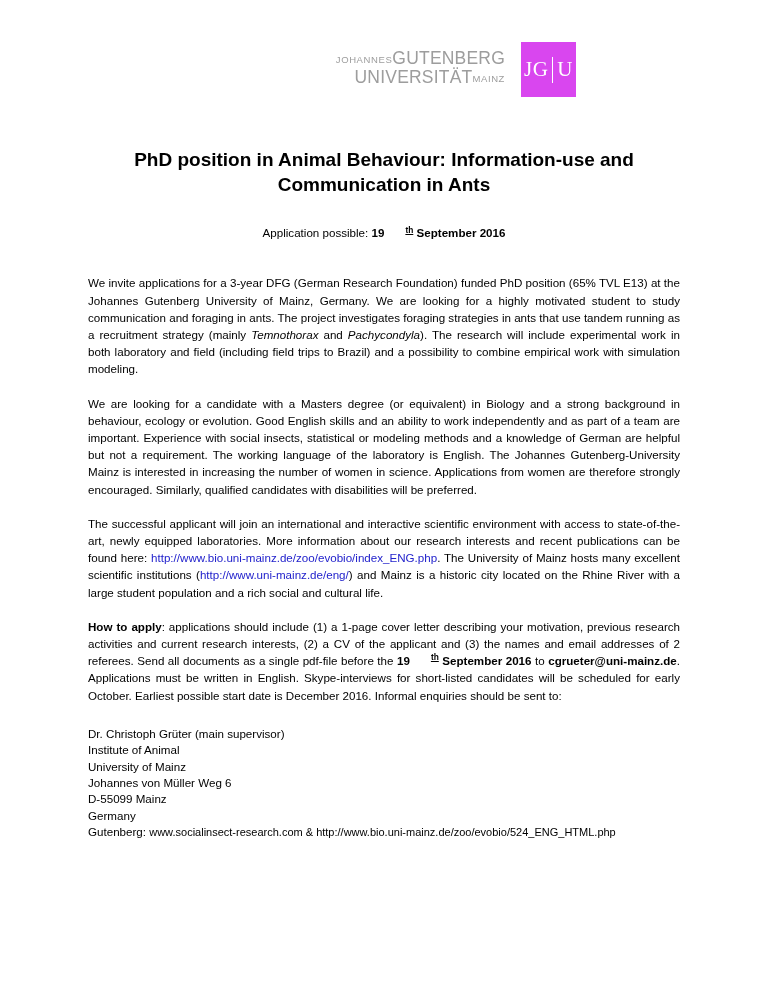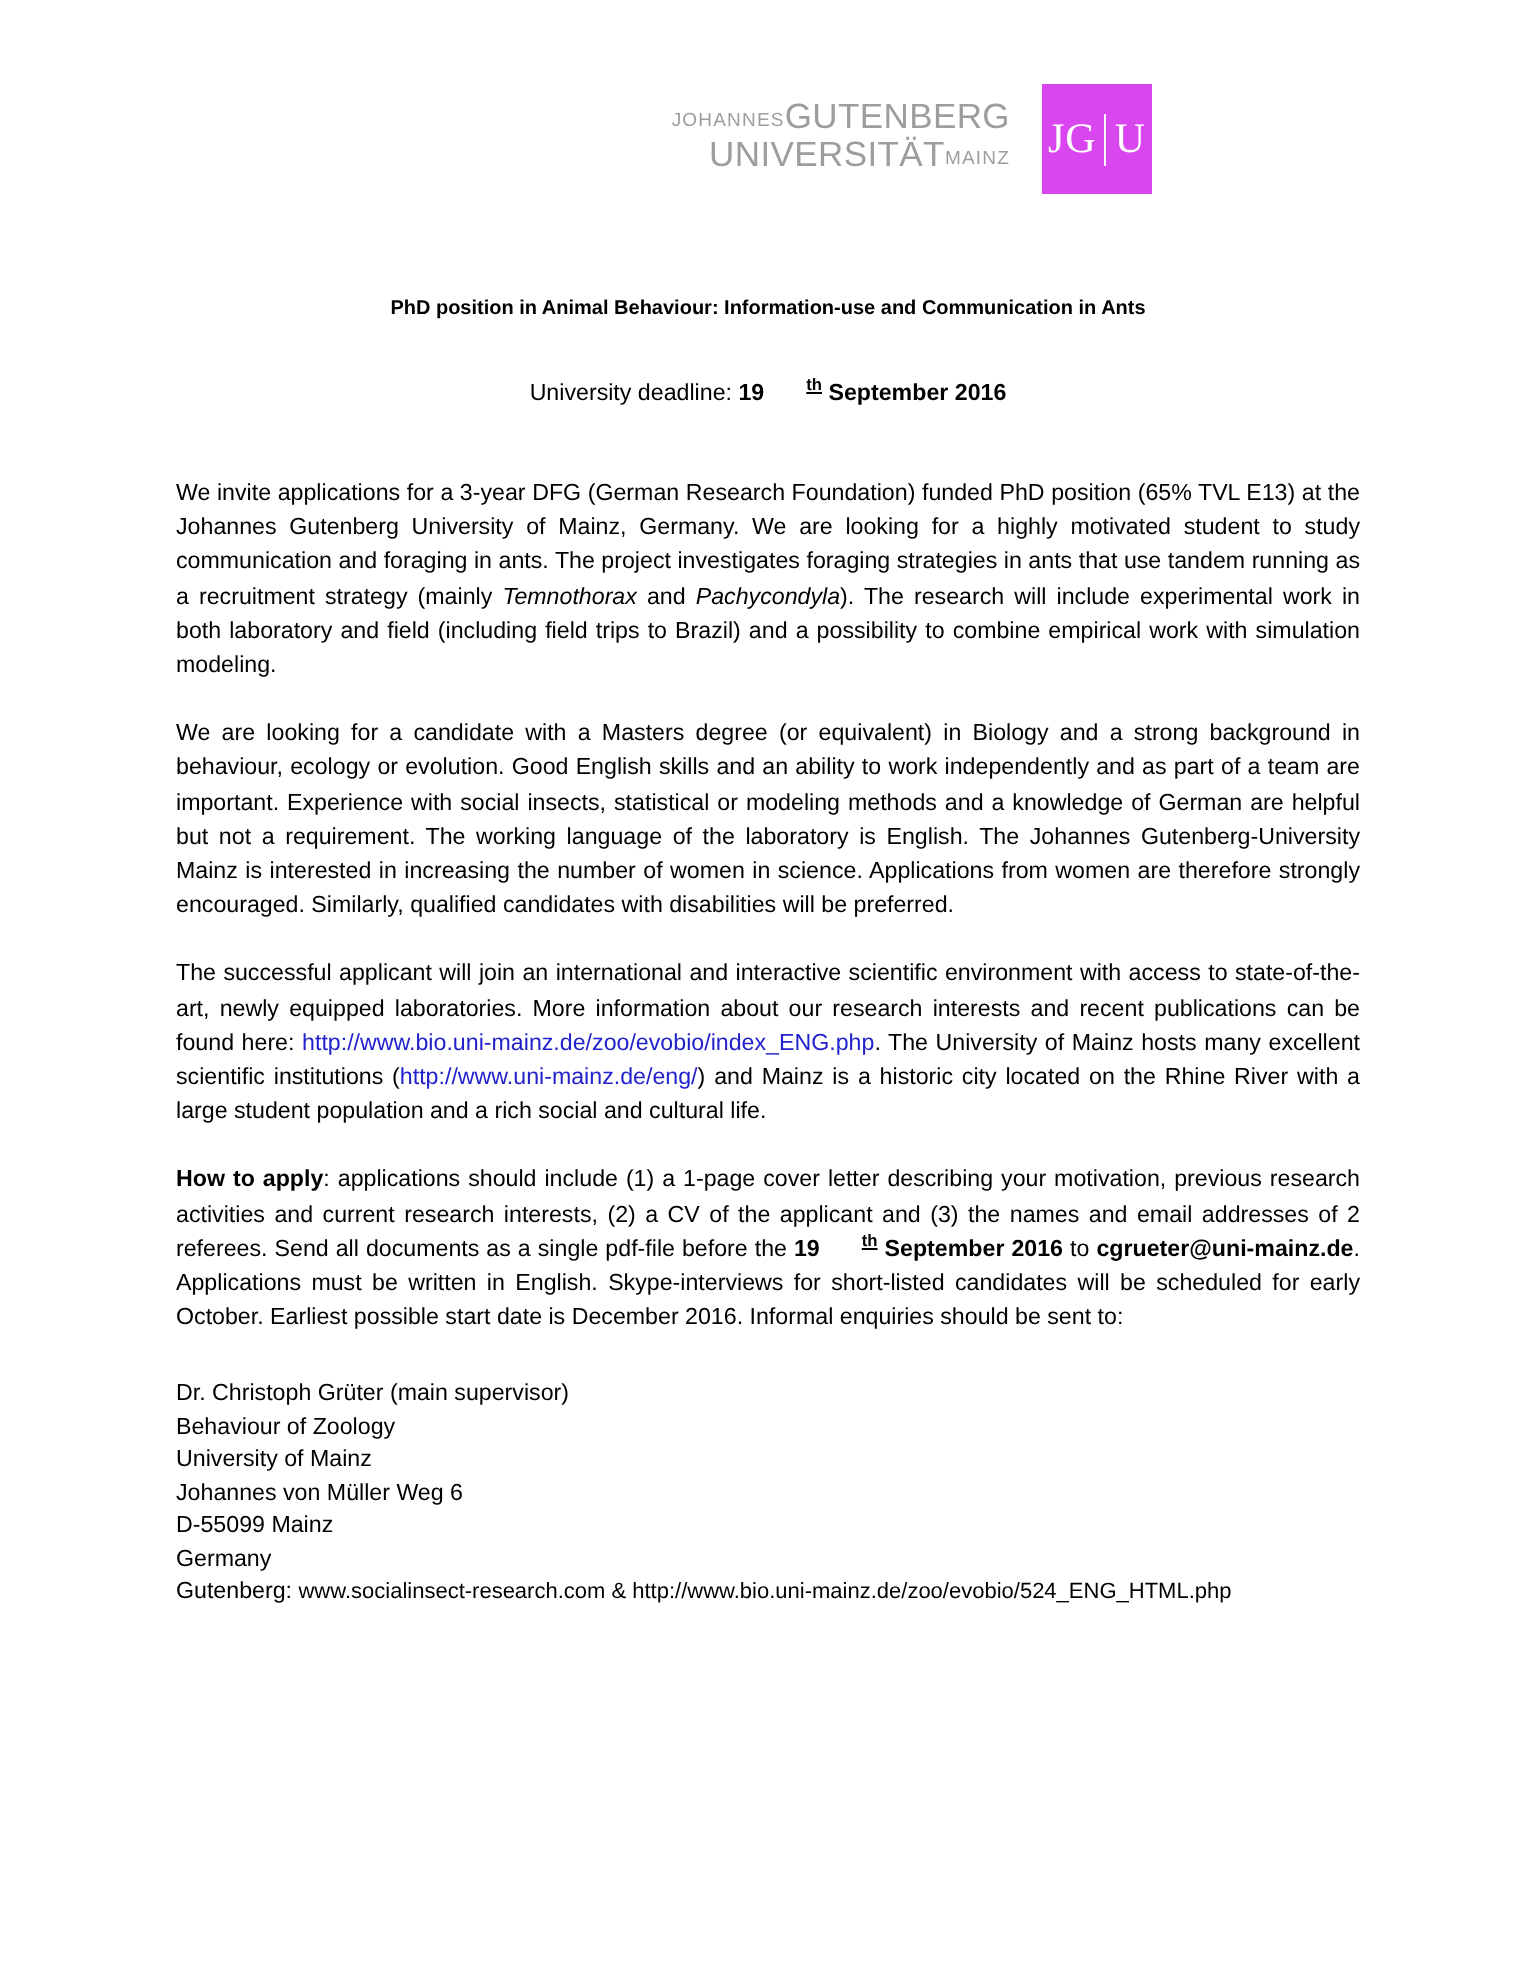--- a/index.html
+++ b/index.html
@@ -91,21 +91,21 @@
 
   
   .content {
     position: absolute;
     left: 88px;
     top: 0;
     width: 592px;
   }
 
   .title {
-    font-size: 10px;
+    font-size: 19px;
     font-weight: bold;
     text-align: center;
     margin-top: 148px;
     line-height: 1.3;
   }
 
   .deadline {
     font-size: 11.6px;
     text-align: center;
     margin-top: 29px;
@@ -165,34 +165,34 @@
         <span>U</span>
       </span>
     </div>
   </div>
 
   <div class="content">
 
     <div class="title">PhD position in Animal Behaviour: Information-use and Communication in Ants</div>
 
     <div class="deadline">
-      <span>University deadline: </span><span class="bold">19</span><sup class="ord bold">th</sup><span class="bold"> September 2016</span>
+      <span>Application possible: </span><span class="bold">19</span><sup class="ord bold">th</sup><span class="bold"> September 2016</span>
     </div>
 
     <p class="body p1"><span>We invite applications for a 3-year DFG (German Research Foundation) funded PhD position (65% TVL E13) at the Johannes Gutenberg University of Mainz, Germany. We are looking for a highly motivated student to study communication and foraging in ants. The project investigates foraging strategies in ants that use tandem running as a recruitment strategy (mainly </span><span class="ital">Temnothorax</span><span> and </span><span class="ital">Pachycondyla</span><span>). The research will include experimental work in both laboratory and field (including field trips to Brazil) and a possibility to combine empirical work with simulation modeling.</span></p>
 
     <p class="body p2"><span>We are looking for a candidate with a Masters degree (or equivalent) in Biology and a strong background in behaviour, ecology or evolution. Good English skills and an ability to work independently and as part of a team are important. Experience with social insects, statistical or modeling methods and a knowledge of German are helpful but not a requirement. The working language of the laboratory is English. The Johannes Gutenberg-University Mainz is interested in increasing the number of women in science. Applications from women are therefore strongly encouraged. Similarly, qualified candidates with disabilities will be preferred.</span></p>
 
     <p class="body p3"><span>The successful applicant will join an international and interactive scientific environment with access to state-of-the-art, newly equipped laboratories. More information about our research interests and recent publications can be found here: </span><span class="link">http://www.bio.uni-mainz.de/zoo/evobio/index_ENG.php</span><span>. The University of Mainz hosts many excellent scientific institutions (</span><span class="link">http://www.uni-mainz.de/eng/</span><span>) and Mainz is a historic city located on the Rhine River with a large student population and a rich social and cultural life.</span></p>
 
     <p class="body p4"><span class="bold">How to apply</span><span>: applications should include (1) a 1-page cover letter describing your motivation, previous research activities and current research interests, (2) a CV of the applicant and (3) the names and email addresses of 2 referees. Send all documents as a single pdf-file before the </span><span class="bold">19</span><sup class="ord bold">th</sup><span class="bold"> September 2016</span><span> to </span><span class="bold">cgrueter@uni-mainz.de</span><span>. Applications must be written in English. Skype-interviews for short-listed candidates will be scheduled for early October. Earliest possible start date is December 2016. Informal enquiries should be sent to:</span></p>
 
     <div class="contact">
       <div>Dr. Christoph Grüter (main supervisor)</div>
-      <div>Behaviour of Zoology</div>
+      <div>Institute of Animal</div>
       <div>University of Mainz</div>
       <div>Johannes von Müller Weg 6</div>
       <div>D-55099 Mainz</div>
       <div>Germany</div>
       <div><span>Gutenberg: </span><span class="websites-url">www.socialinsect-research.com</span><span class="websites-url"> &amp; </span><span class="websites-url">http://www.bio.uni-mainz.de/zoo/evobio/524_ENG_HTML.php</span></div>
     </div>
 
   </div>
 </div>
 

